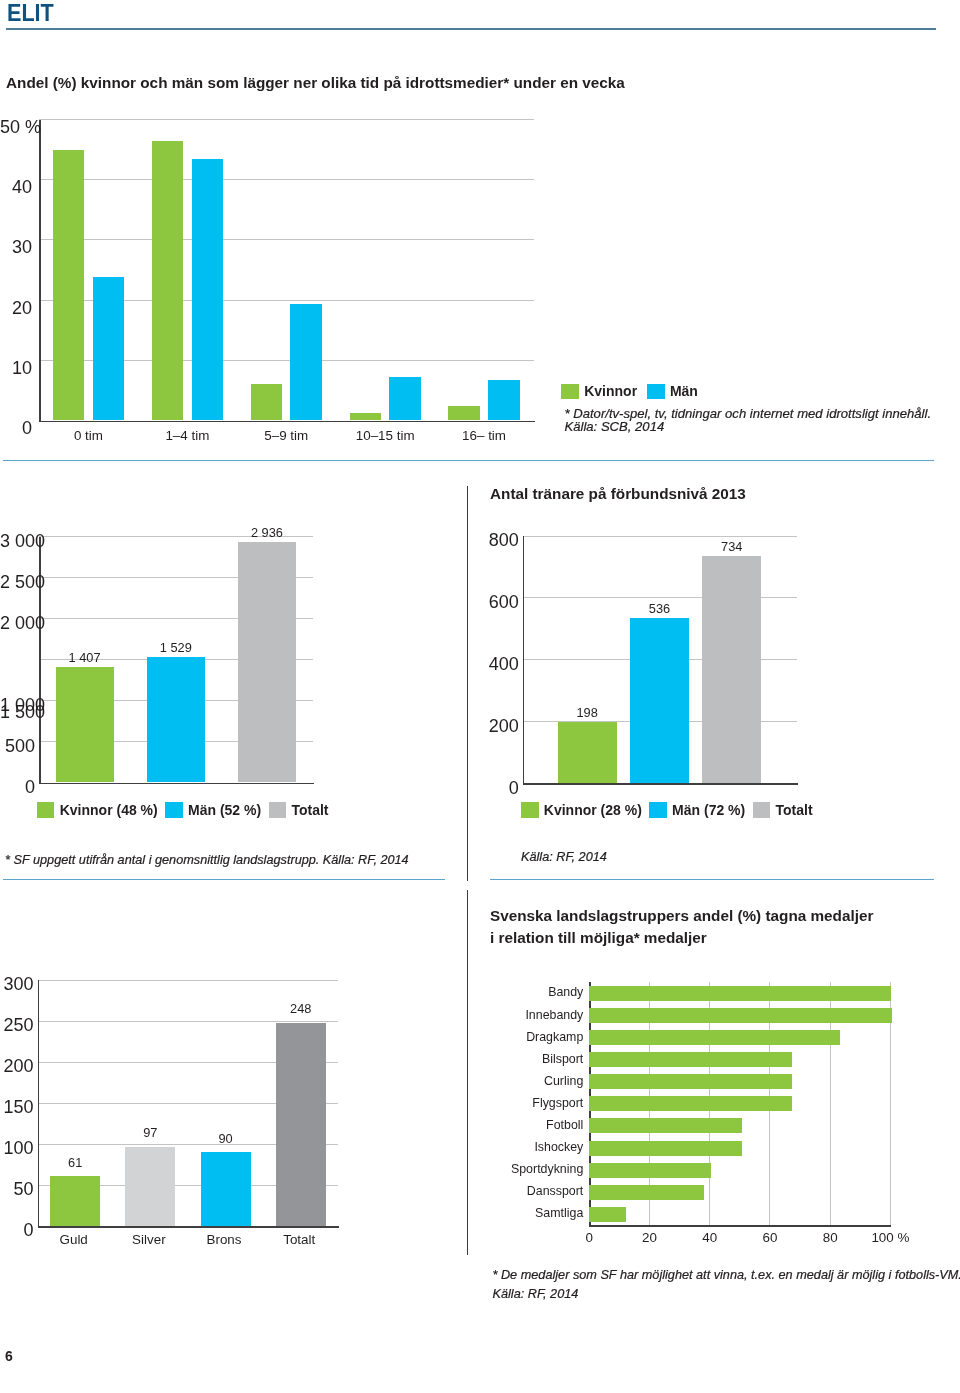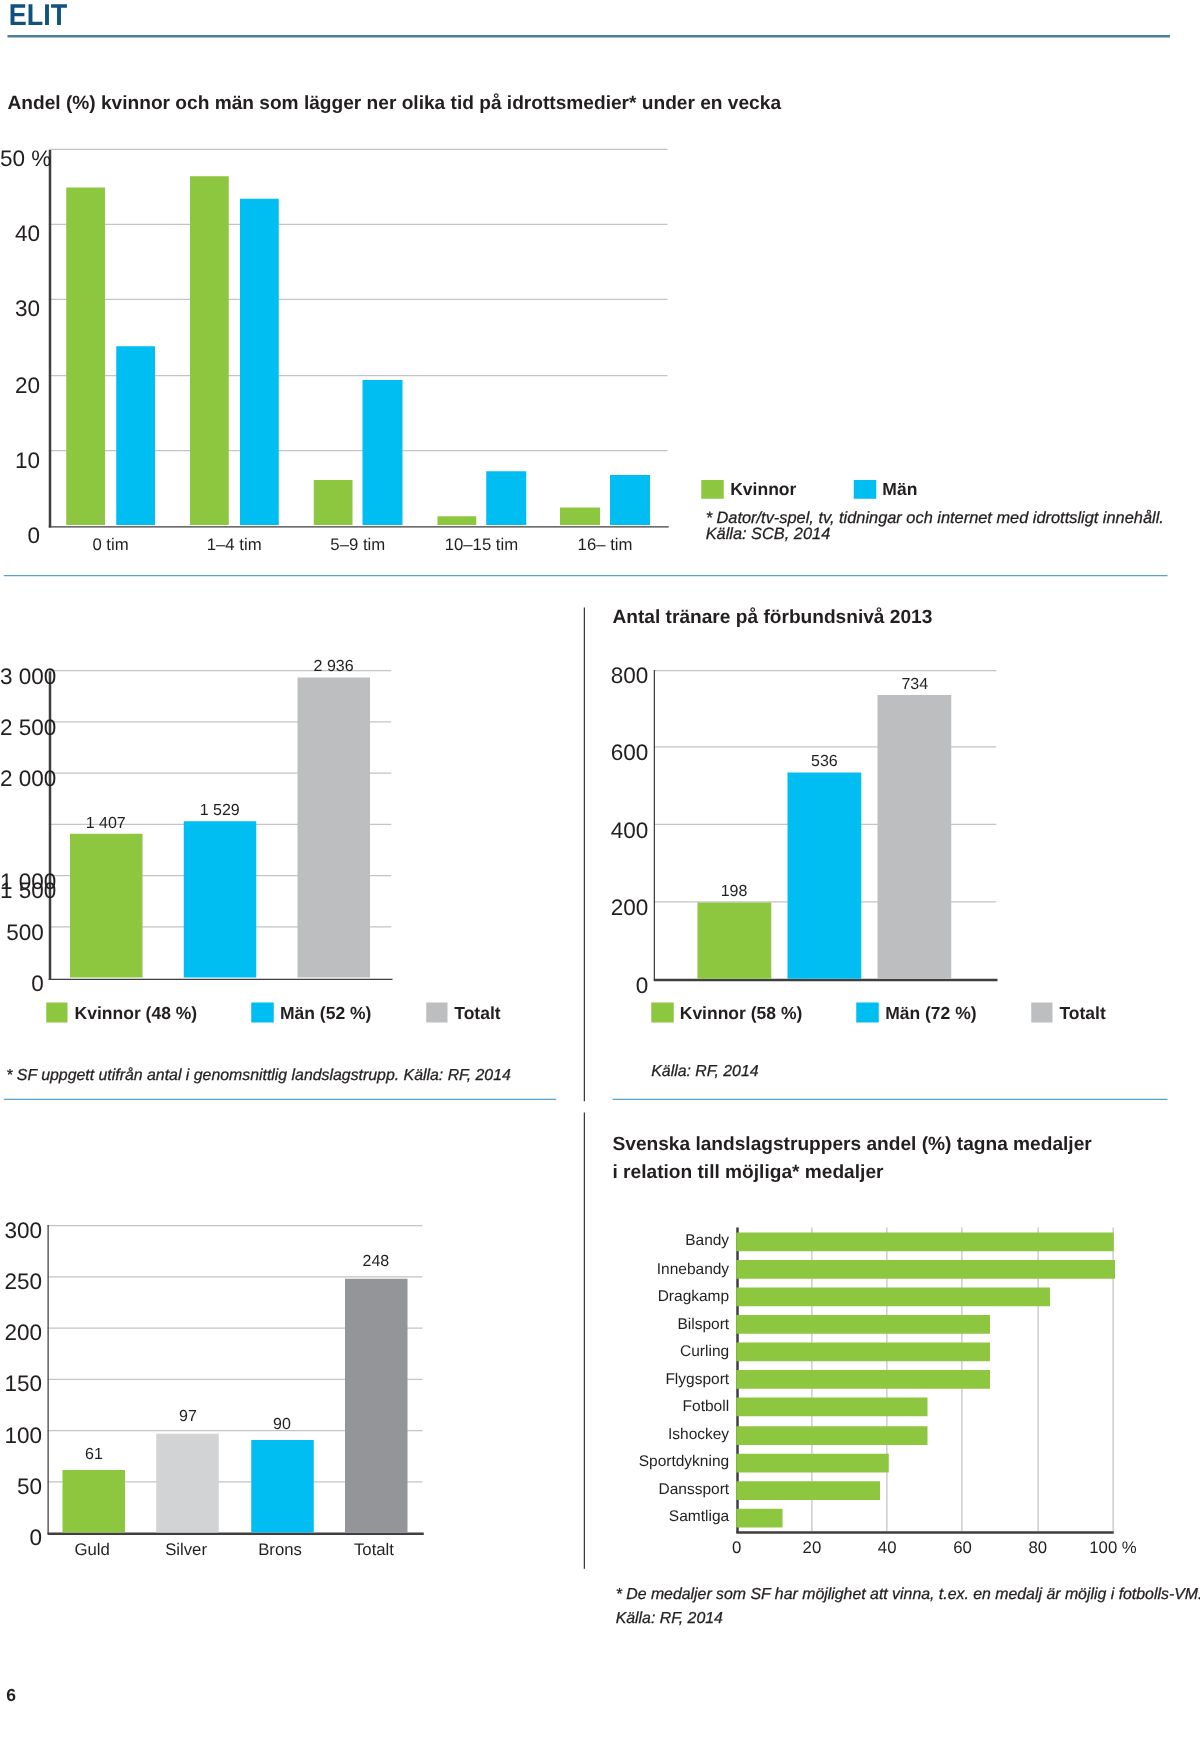--- a/index.html
+++ b/index.html
@@ -22,21 +22,21 @@
   .gridline{position:absolute;height:1px;background:#c4c4c4;}
   .vgridline{position:absolute;width:1px;background:#c4c4c4;}
   .axisline{position:absolute;background:#3f3f3f;}
   .bar{position:absolute;}
   .ylab{position:absolute;font-size:18px;color:#231f20;text-align:right;white-space:nowrap;}
   .xlab{position:absolute;font-size:13.4px;color:#231f20;text-align:center;white-space:nowrap;}
   .dlab{position:absolute;font-size:12.8px;color:#231f20;text-align:center;white-space:nowrap;}
   .catlab{position:absolute;font-size:12.4px;color:#231f20;text-align:right;white-space:nowrap;}
 
   
-  .legend-row{position:absolute;display:flex;align-items:center;gap:36px;}
+  .legend-row{position:absolute;display:flex;align-items:center;}
   .lg-item{display:flex;align-items:center;}
   .lg-sw{width:17.5px;height:15.3px;display:inline-block;flex:none;}
   .lg-tx{font-size:14.0px;font-weight:bold;color:#231f20;margin-left:5.3px;white-space:nowrap;}
 
   
   .foot{position:absolute;font-size:12.7px;font-style:italic;font-weight:400;color:#231f20;line-height:18.6px;white-space:pre-line;-webkit-text-stroke:0.22px #231f20;}
 
   #pageno{left:5px;top:1348px;font-size:14px;font-weight:bold;color:#231f20;}
 </style>
 </head>
@@ -148,21 +148,21 @@
       <div class="bar" style="left: 74.8px; top: 722.093px; width: 58.8px; height: 61.2067px; background: rgb(141, 198, 63);"></div>
       <div class="dlab" style="left: 54.2px; top: 705.093px; width: 100px;">198</div>
       <div class="bar" style="left: 147.1px; top: 617.609px; width: 58.8px; height: 165.691px; background: rgb(0, 189, 242);"></div>
       <div class="dlab" style="left: 126.5px; top: 600.609px; width: 100px;">536</div>
       <div class="bar" style="left: 219.4px; top: 556.402px; width: 58.8px; height: 226.898px; background: rgb(188, 190, 192);"></div>
       <div class="dlab" style="left: 198.8px; top: 539.402px; width: 100px;">734</div>
     </div>
   <div class="legend-row" id="s3-legend" style="left:521px;top:802px;">
       <div class="lg-item" style="margin-left: 0px;">
         <span class="lg-sw" style="background: rgb(141, 198, 63);"></span>
-        <span class="lg-tx">Kvinnor (58 %)</span>
+        <span class="lg-tx">Kvinnor (28 %)</span>
       </div>
       <div class="lg-item" style="margin-left: 7.5px;">
         <span class="lg-sw" style="background: rgb(0, 189, 242);"></span>
         <span class="lg-tx">Män (72 %)</span>
       </div>
       <div class="lg-item" style="margin-left: 7.5px;">
         <span class="lg-sw" style="background: rgb(188, 190, 192);"></span>
         <span class="lg-tx">Totalt</span>
       </div>
     </div>

